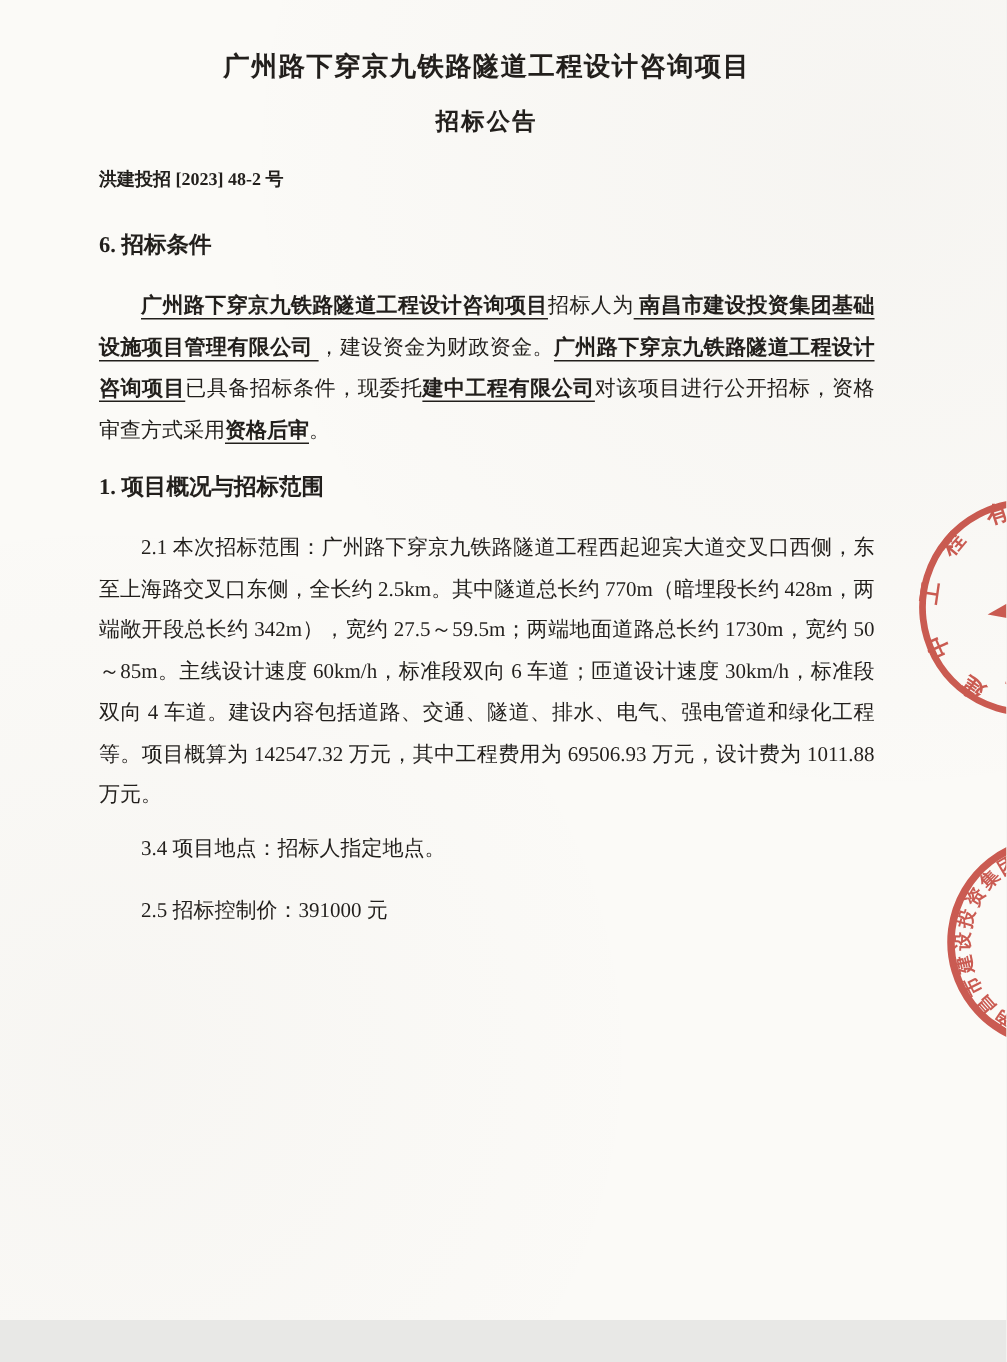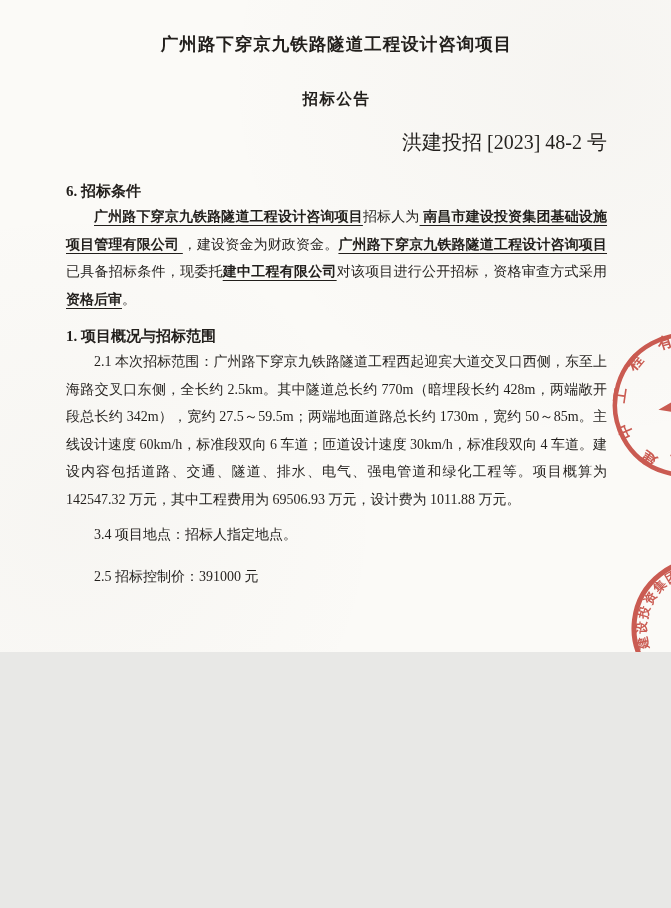--- a/index.html
+++ b/index.html
@@ -4,61 +4,61 @@
 <style>
   * { margin: 0; padding: 0; box-sizing: border-box; }
   html, body { width: 671px; height: 908px; overflow: hidden; }
   body {
     font-family: "Liberation Serif", "DejaVu Serif", serif;
     background: #e8e8e6;
   }
   .page {
     position: relative;
     width: 671px;
-    height: 652px;
+    height: 880px;
     overflow: hidden;
     background:
       radial-gradient(circle at 88% 12%, rgba(120,110,100,0.04), transparent 45%),
       radial-gradient(circle at 10% 80%, rgba(120,110,100,0.03), transparent 40%),
       #fbfaf7;
     color: #221f1c;
-    padding: 24px 64px 0 66px;
+    padding: 24px 88px 0 66px;
   }
   .title {
     text-align: center;
     font-size: 17.5px;
     font-weight: bold;
     letter-spacing: 1px;
     margin-top: 8px;
   }
   .subtitle {
     text-align: center;
     font-size: 15.5px;
     font-weight: bold;
     letter-spacing: 1.5px;
-    margin-top: 33px;
+    margin-top: 15px;
   }
   .docnum {
-    text-align: right;
-    font-size: 20px;
-    font-weight: normal;
+    text-align: left;
+    font-size: 12px;
+    font-weight: bold;
     margin-top: 19px;
   }
   .sec-heading {
     font-size: 15px;
     font-weight: bold;
     margin-top: 26px;
   }
   .sec-heading.second { margin-top: 14px; }
   .body-para {
     font-size: 14px;
     line-height: 27.5px;
     text-align: justify;
     text-indent: 2em;
-    margin-top: 2px;
+    margin-top: 18px;
   }
   .body-para.tight { margin-top: 0; }
   .body-para.p23 { margin-top: 4px; }
   .body-para.p24 { margin-top: 8px; }
   .body-para.p25 { margin-top: 14px; }
   .seg-bu {
     font-weight: bold;
     text-decoration: underline;
     text-decoration-thickness: 1px;
     text-underline-offset: 4px;

